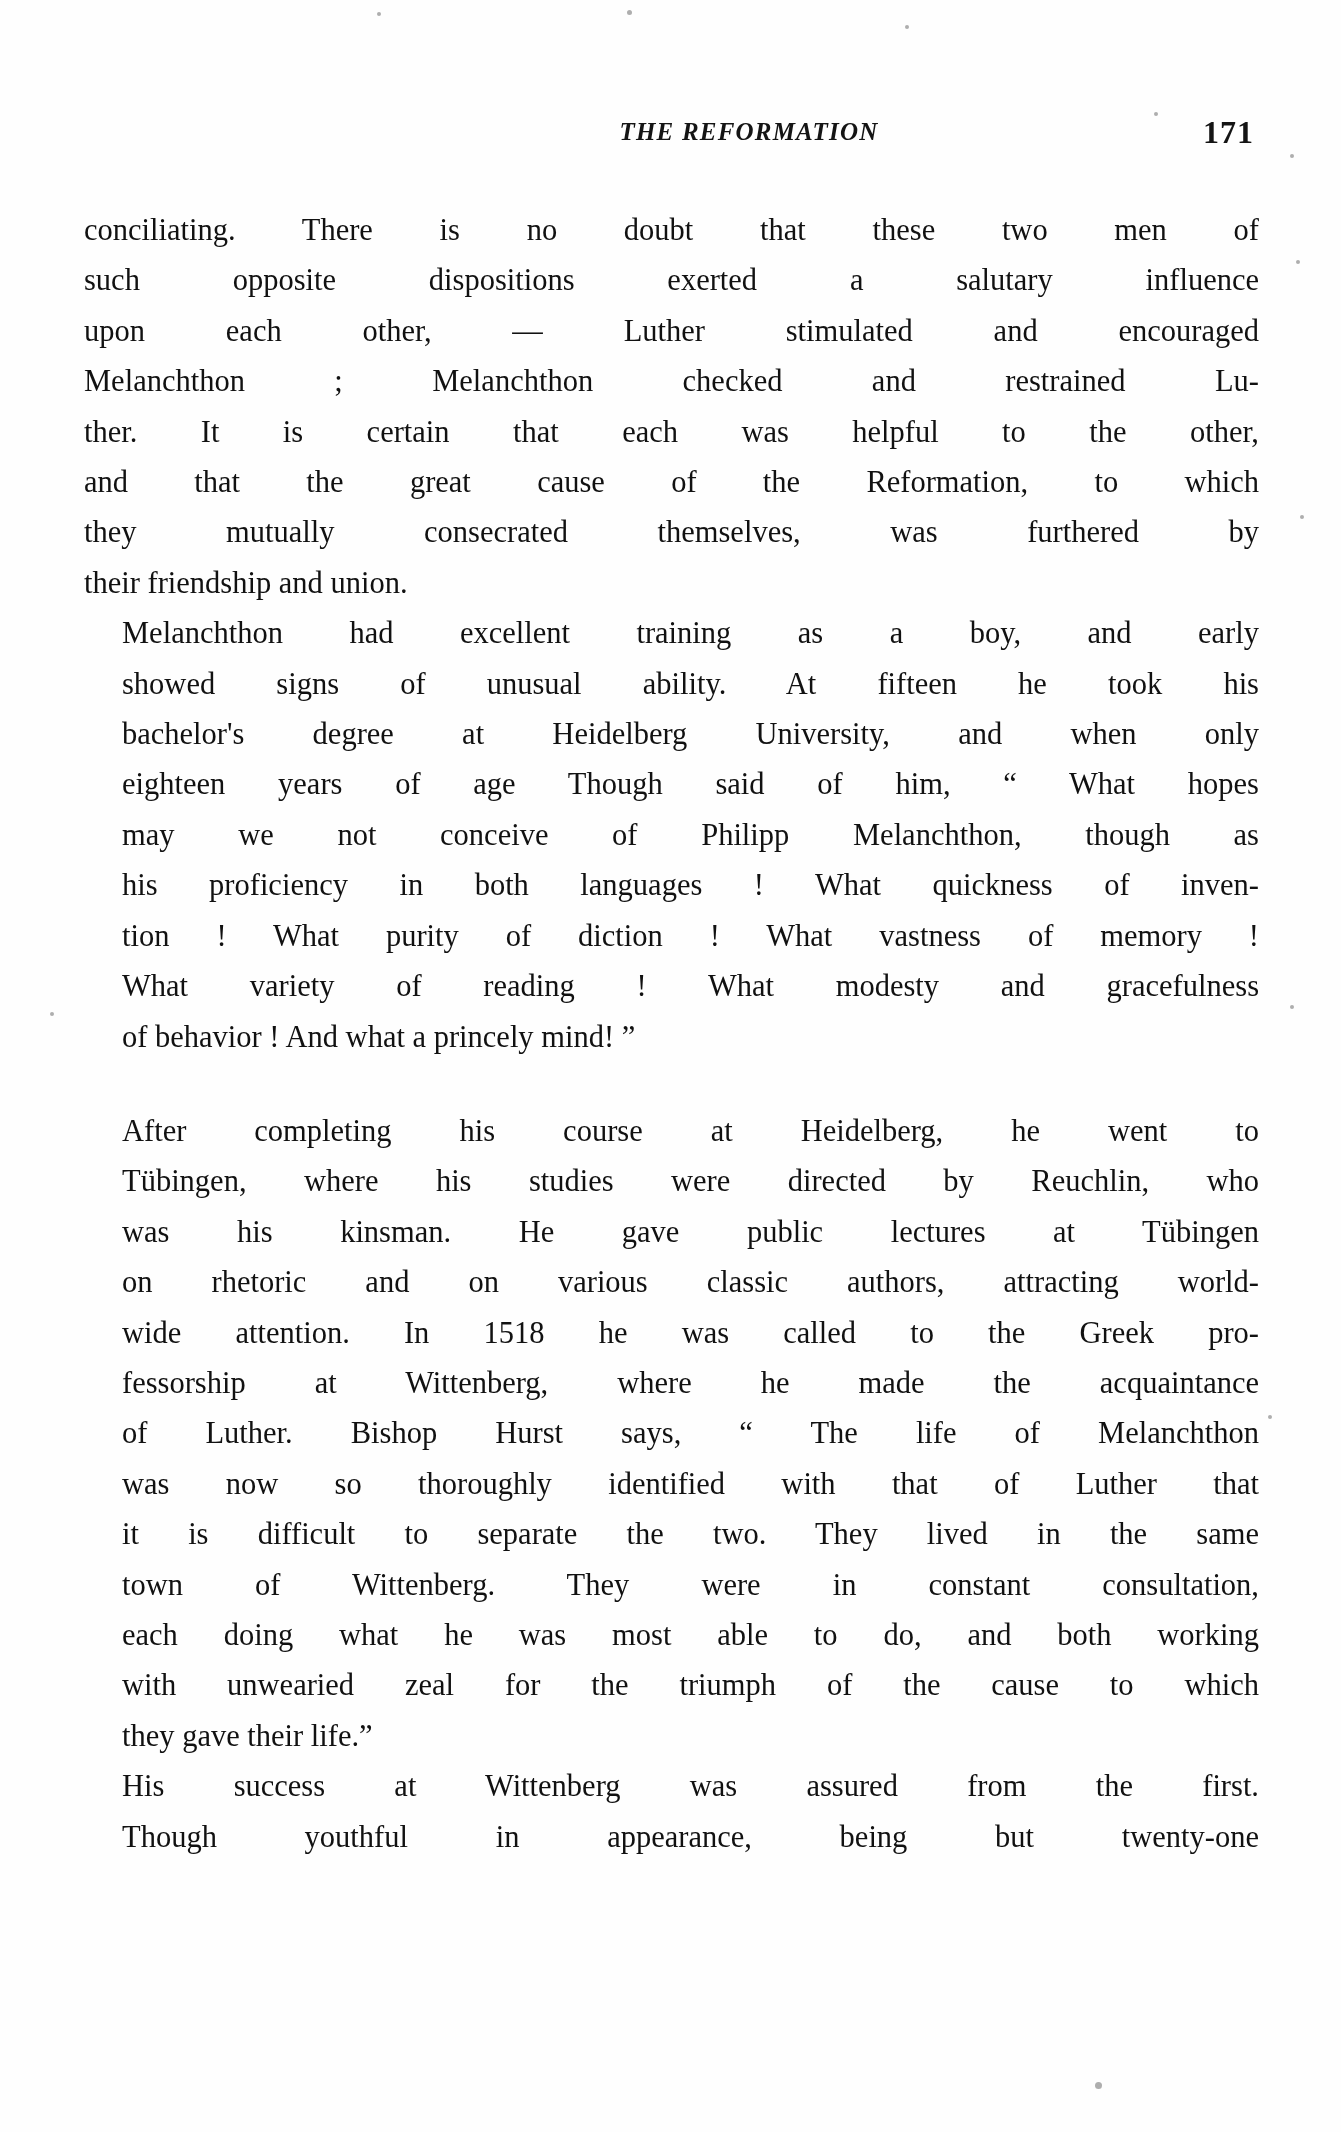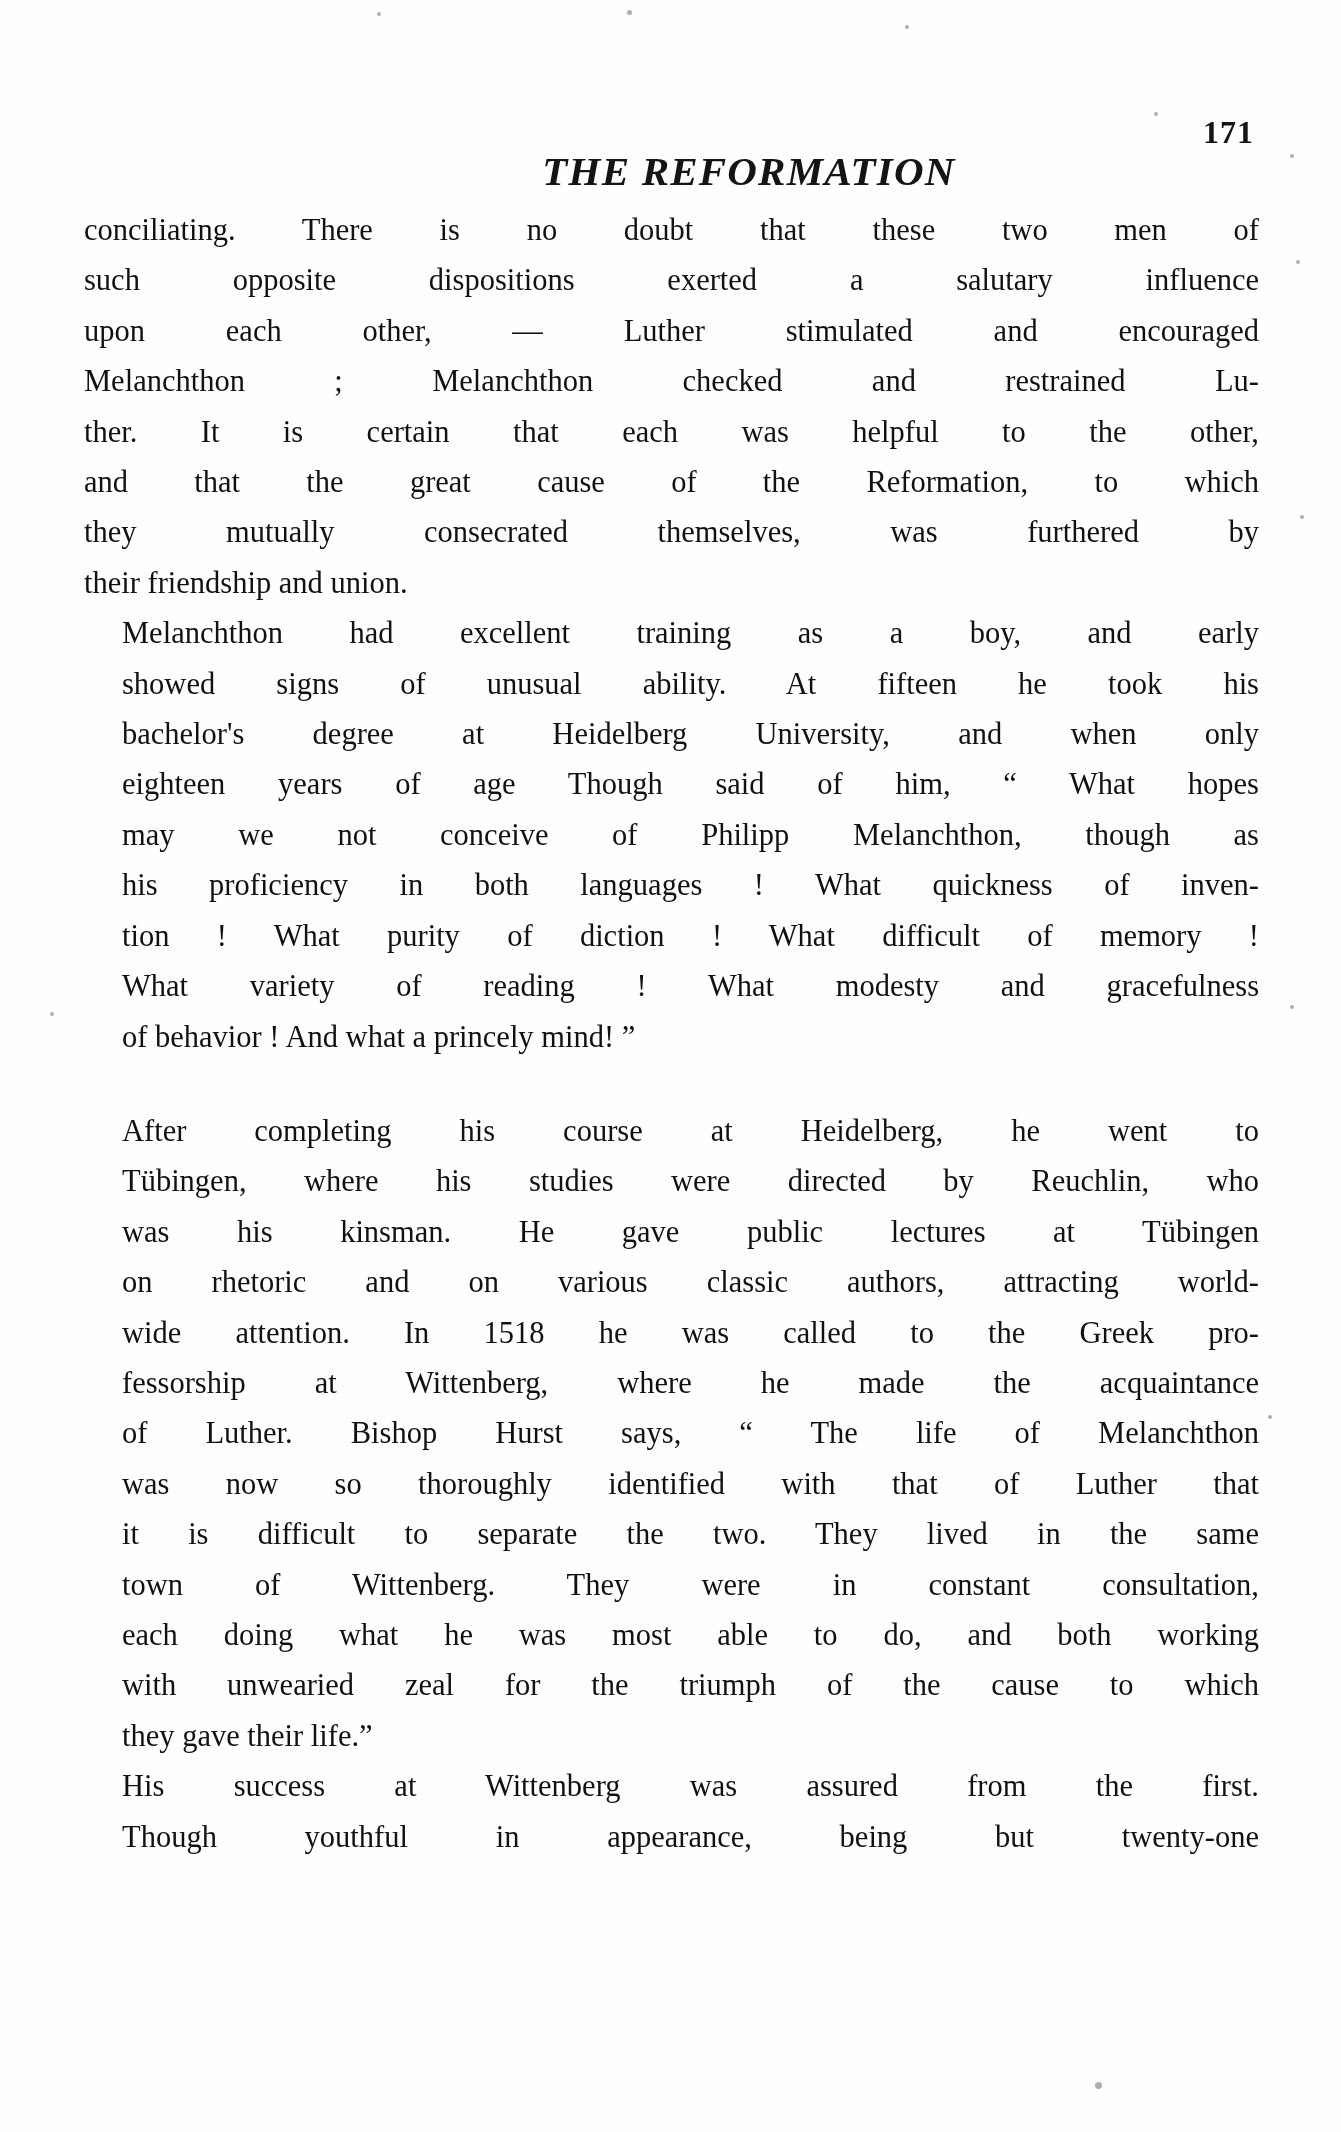--- a/index.html
+++ b/index.html
@@ -29,26 +29,25 @@
     width: 1180px;
     height: 50px;
     display: flex;
     align-items: baseline;
     justify-content: center;
   }
   .running-title {
     font-family: "Liberation Serif", serif;
     font-style: italic;
     font-weight: bold;
-    font-size: 41px;
+    font-size: 25px;
     letter-spacing: 1.2px;
     color: #141414;
     white-space: nowrap;
     margin-left: 150px;
-    margin-top: 29px;
   }
   .folio {
     position: absolute;
     right: 10px;
     top: -4px;
     font-family: "Liberation Serif", serif;
     font-weight: bold;
     font-size: 32px;
     letter-spacing: 1px;
     color: #141414;
@@ -114,21 +113,21 @@
       <span class="line j last">their friendship and union.</span>
     </p>
 
     <p class="para indent">
       <span class="line j" style="text-indent:38px;">Melanchthon had excellent training as a boy, and early</span>
       <span class="line j">showed signs of unusual ability.   At fifteen he took his</span>
       <span class="line j">bachelor's degree at Heidelberg University, and when only</span>
       <span class="line j">eighteen years of age Though said of him, “ What hopes</span>
       <span class="line j">may we not conceive of Philipp Melanchthon, though as</span>
       <span class="line j">his proficiency in both languages !  What quickness of inven-</span>
-      <span class="line j">tion !  What purity of diction !  What difficult of memory !</span>
+      <span class="line j">tion !  What purity of diction !  What vastness of memory !</span>
       <span class="line j">What variety of reading !   What modesty and gracefulness</span>
       <span class="line j last">of behavior !   And what a princely mind! ”</span>
     </p>
 
     <p class="para indent">
       <span class="line j" style="text-indent:38px;margin-top:44px;">After completing his course at Heidelberg, he went to</span>
       <span class="line j">Tübingen, where his studies were directed by Reuchlin, who</span>
       <span class="line j">was his kinsman.   He gave public lectures at Tübingen</span>
       <span class="line j">on rhetoric and on various classic authors, attracting world-</span>
       <span class="line j">wide attention.   In 1518 he was called to the Greek pro-</span>

